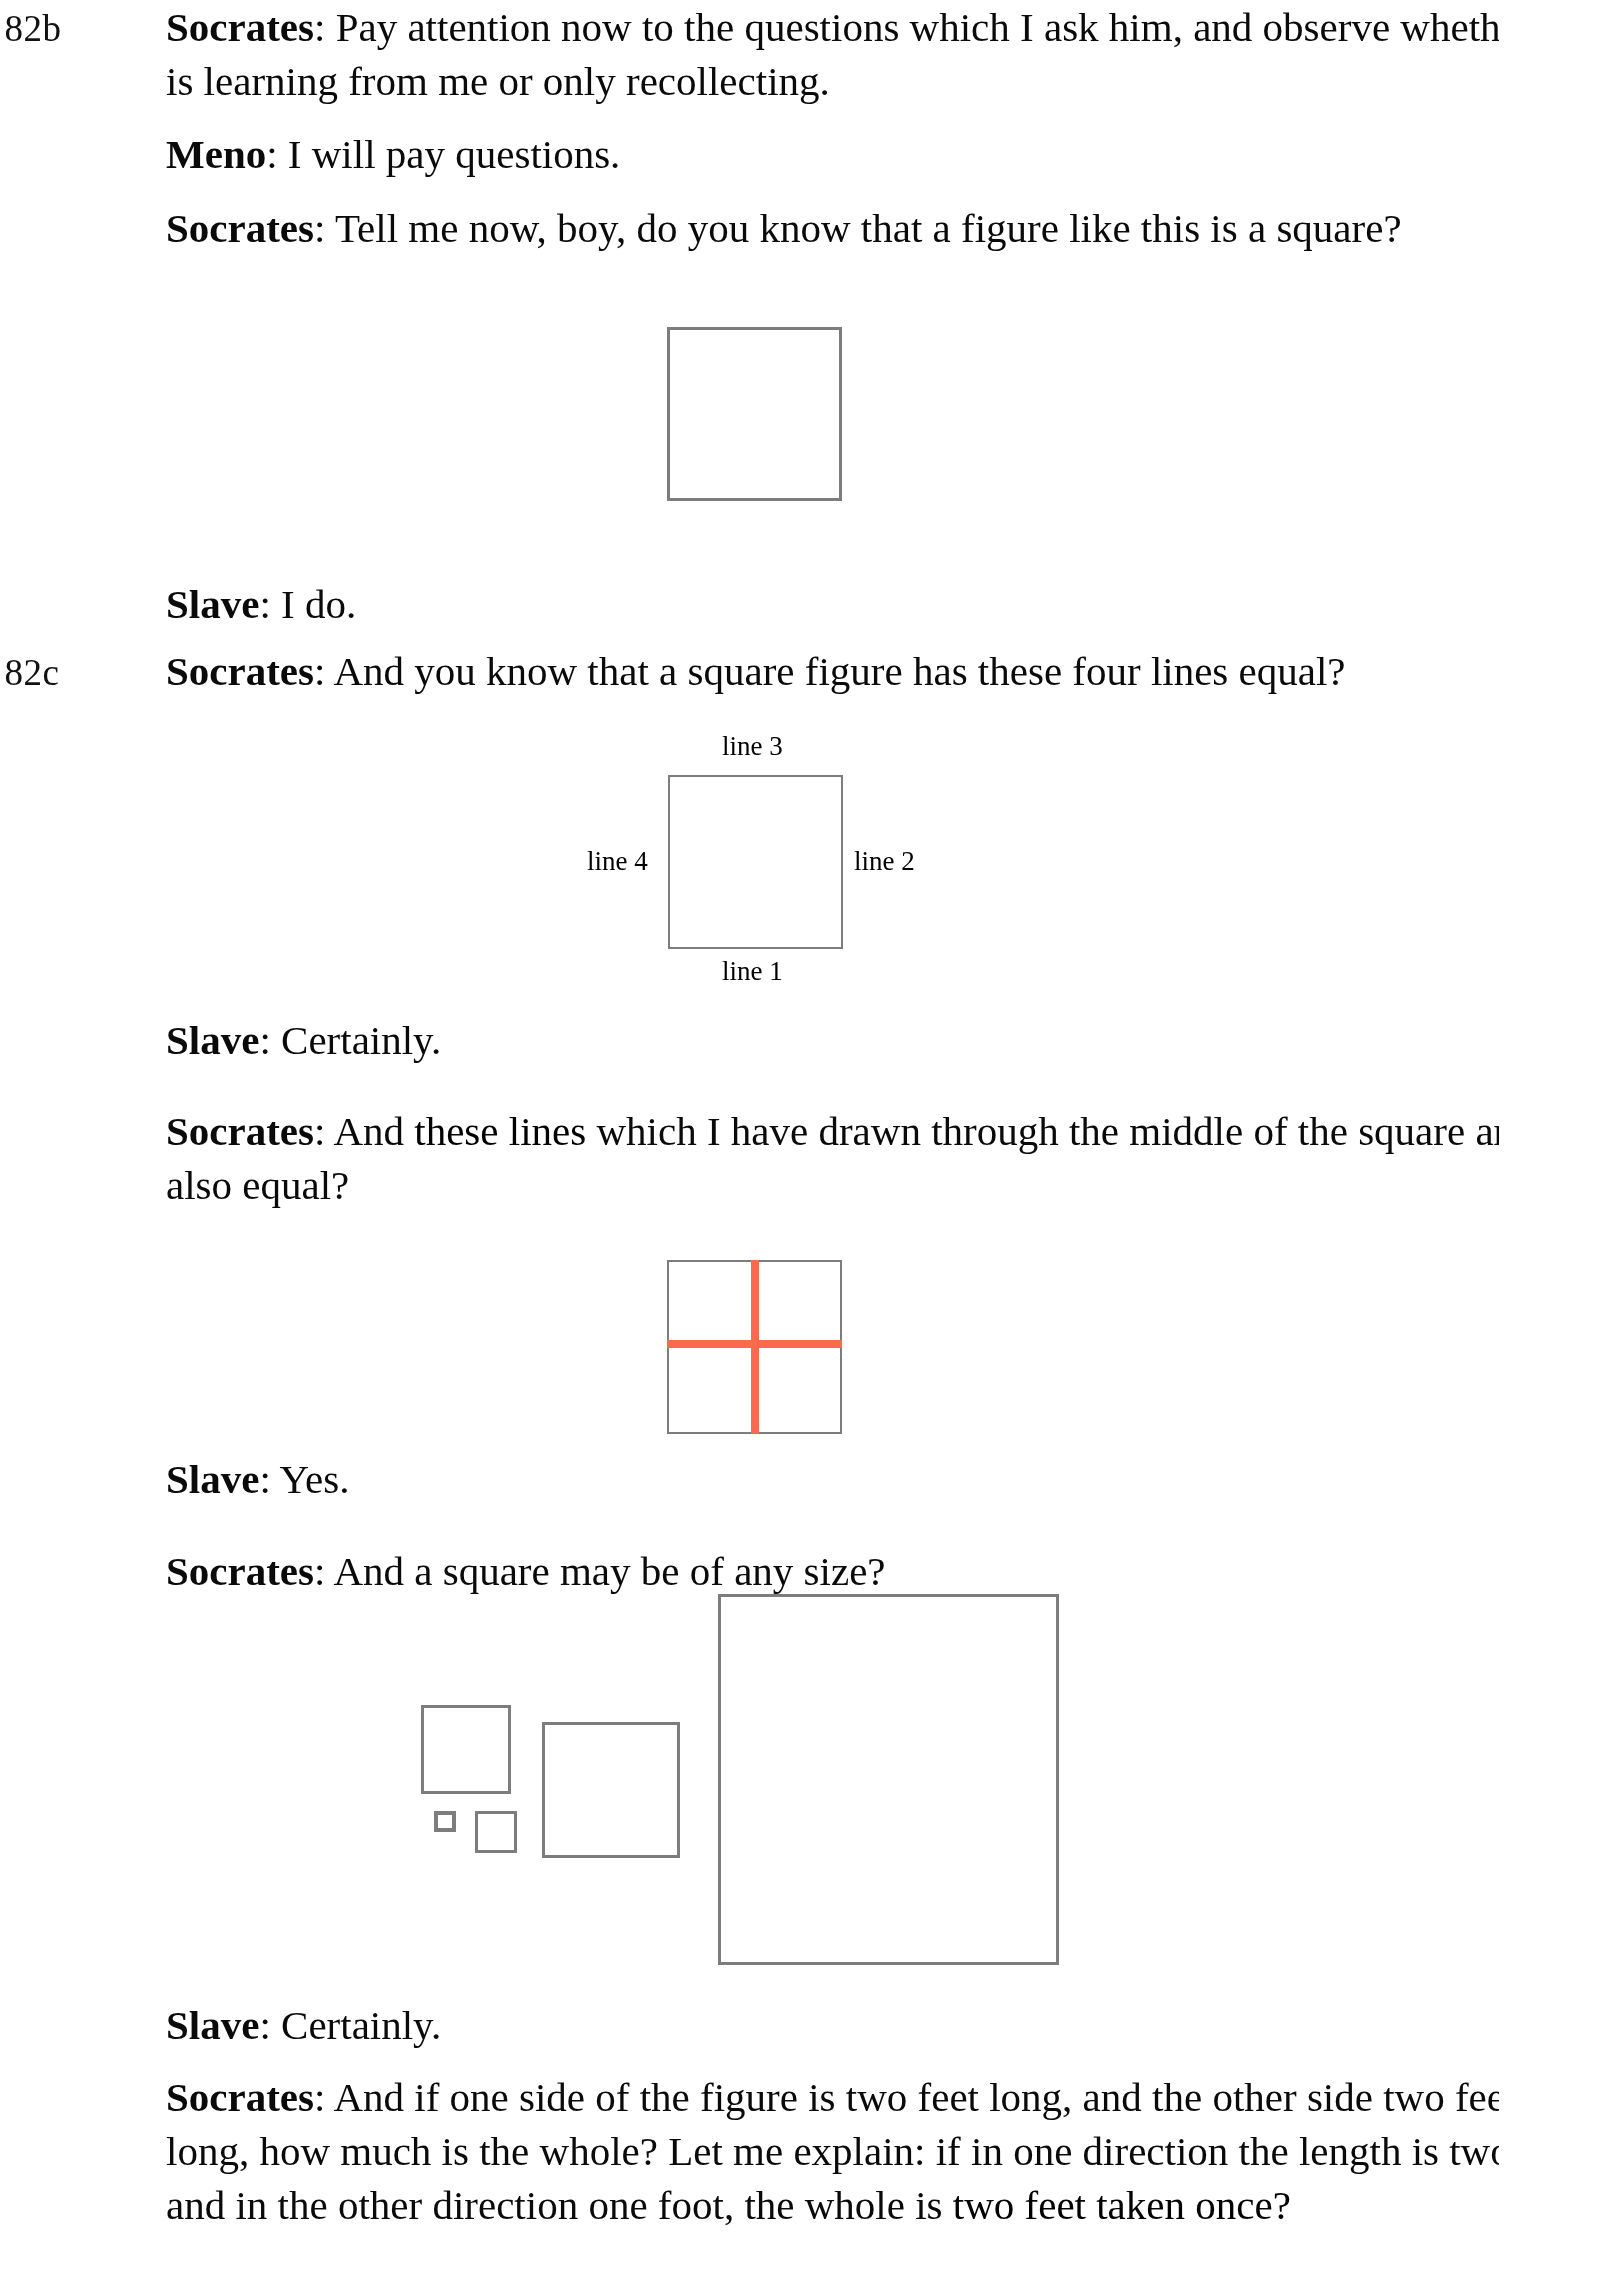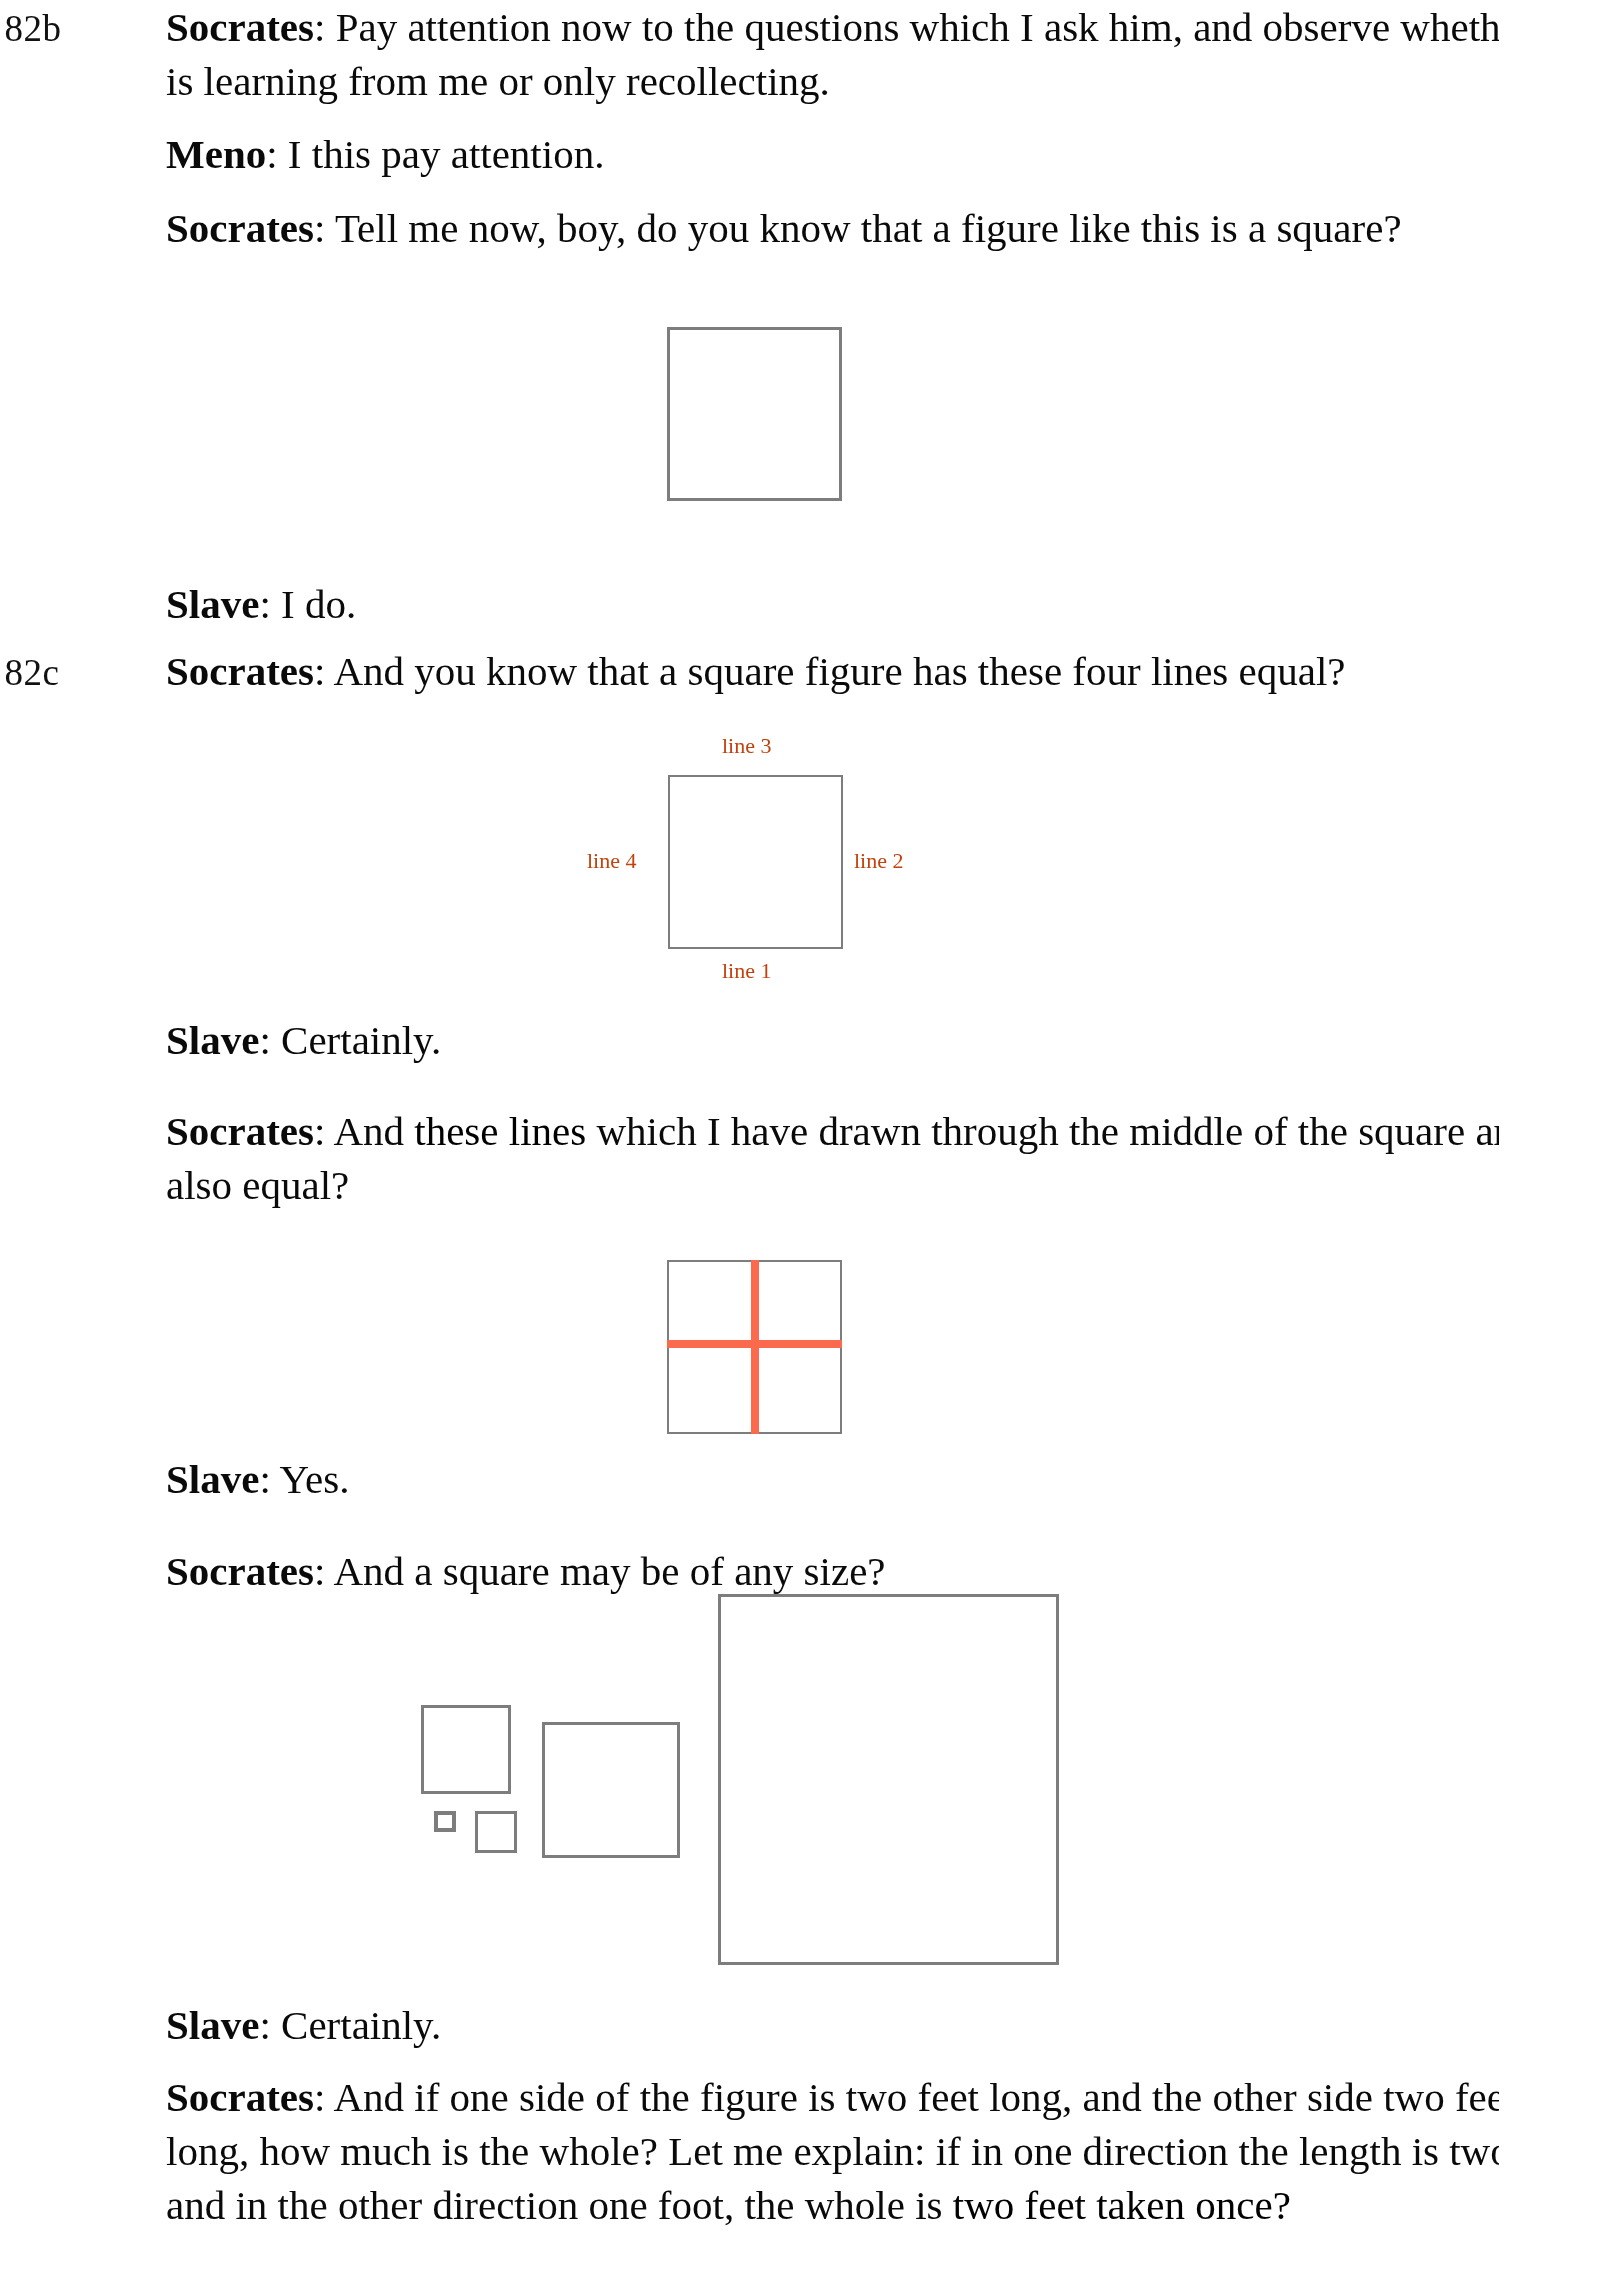--- a/index.html
+++ b/index.html
@@ -52,40 +52,40 @@
   .sq.thin { border-width: 2.8px; }
   .sq.tiny { border-width: 4.6px; }
 
   .redline {
     position: absolute;
     background: #FC6A4D;
   }
 
   .fig-label {
     position: absolute;
-    font-size: 22px;
+    font-size: 27px;
     line-height: 28px;
-    color: #c2410c;
+    color: #000000;
     white-space: nowrap;
     font-family: "Liberation Serif", "DejaVu Serif", serif;
   }
 </style>
 </head>
 <body>
 
 <div class="page">
 
   <div class="stephanus" style="top:1.8px;">82b</div>
 
   <div class="para" style="top:0px;">
     <span class="spk">Socrates</span><span>: Pay attention now to the questions which I ask him, and observe whether he is learning from me or only recollecting.</span>
   </div>
 
   <div class="para" style="top:127px;">
-    <span class="spk">Meno</span><span>: I this pay attention.</span>
+    <span class="spk">Meno</span><span>: I will pay questions.</span>
   </div>
 
   <div class="para" style="top:201px;">
     <span class="spk">Socrates</span><span>: Tell me now, boy, do you know that a figure like this is a square?</span>
   </div>
 
   <div>
     <div class="sq" style="left:667px; top:327px; width:175px; height:174px;"></div>
   </div>
 

